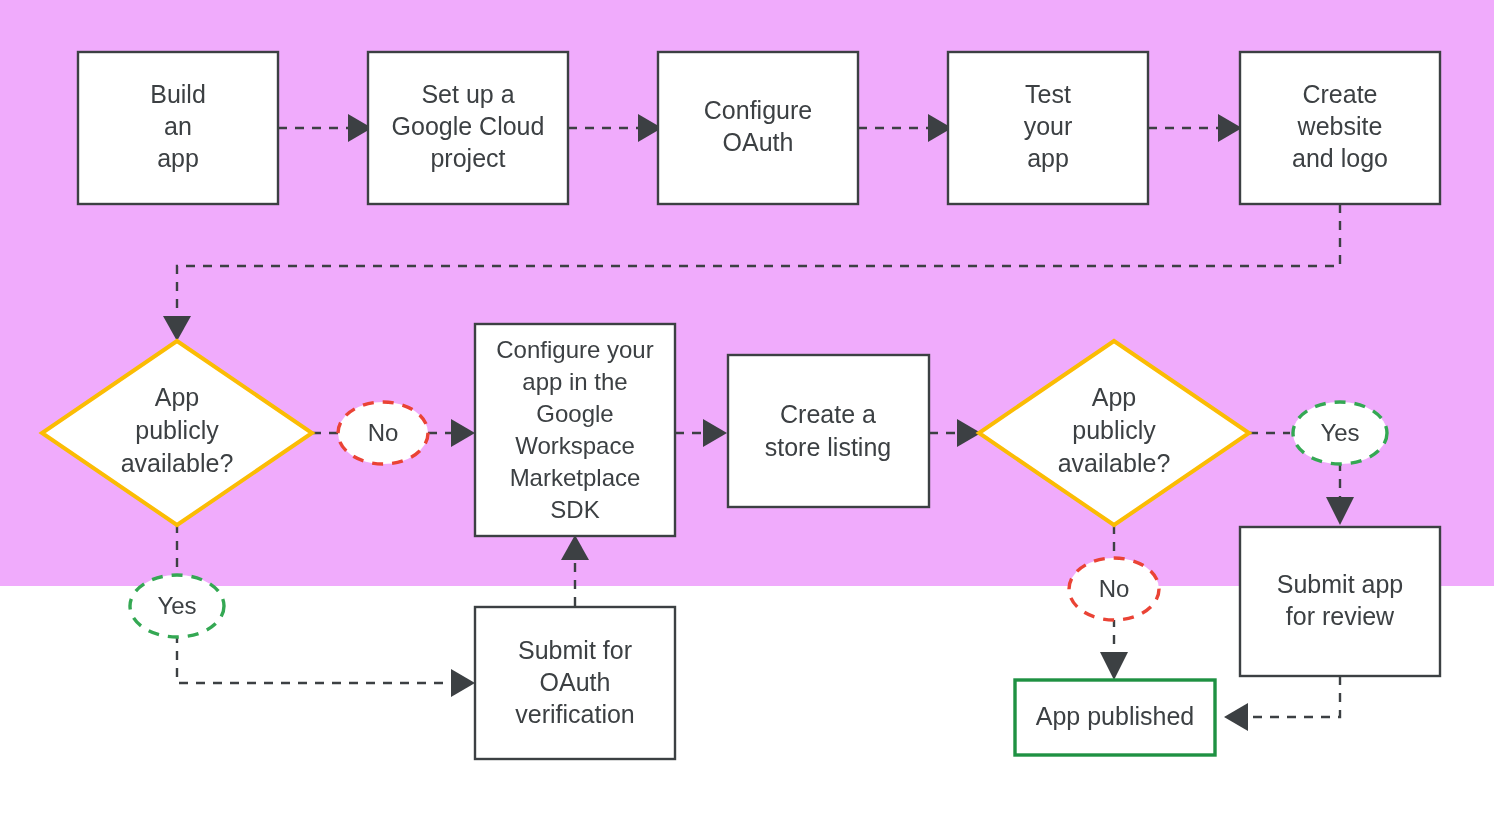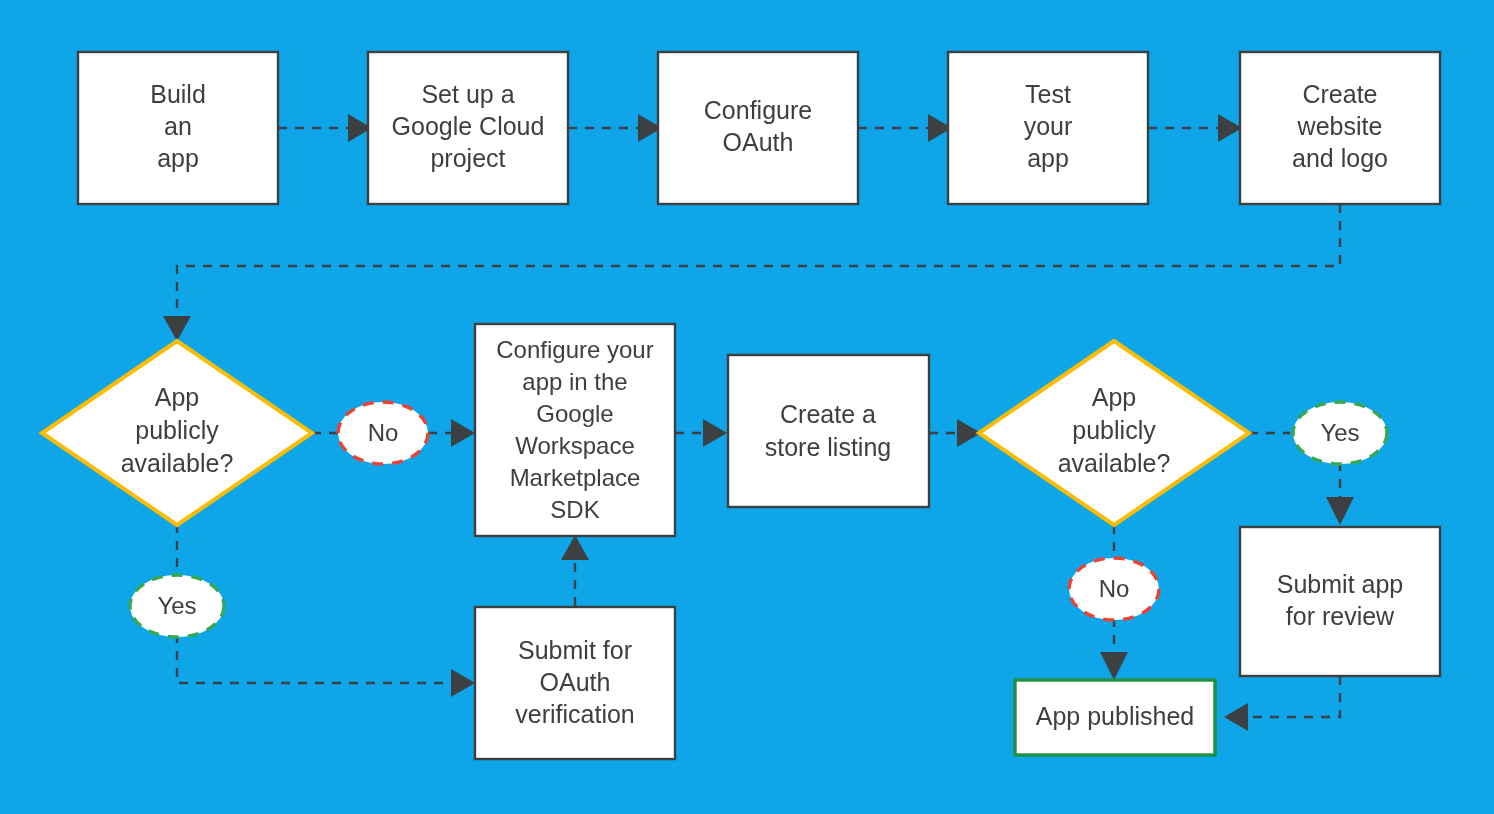--- a/index.html
+++ b/index.html
@@ -9,22 +9,22 @@
   }
   body {
     width: 1494px;
     height: 814px;
     font-family: "Liberation Sans", sans-serif;
     overflow: hidden;
   }
   #flowchart-root {
     position: relative;
     width: 1494px;
-    height: 814px;
-    background: #0ea5e9;
+    height: 586px;
+    background: #f0abfc;
   }
   svg#flow-svg {
     display: block;
     width: 1494px;
     height: 814px;
   }
   .node-box {
     fill: #ffffff;
     stroke: #3c4043;
     stroke-width: 2.4;

